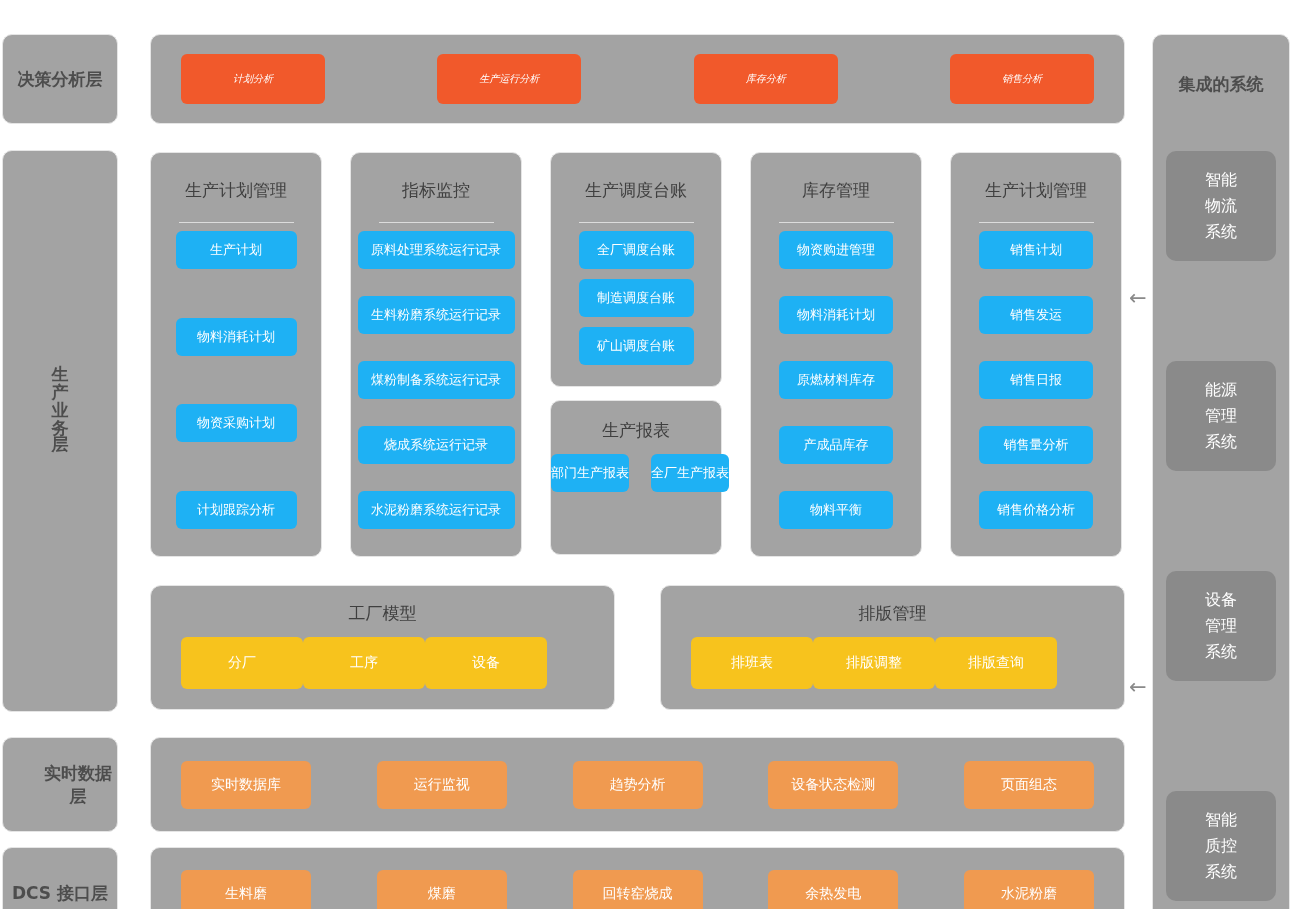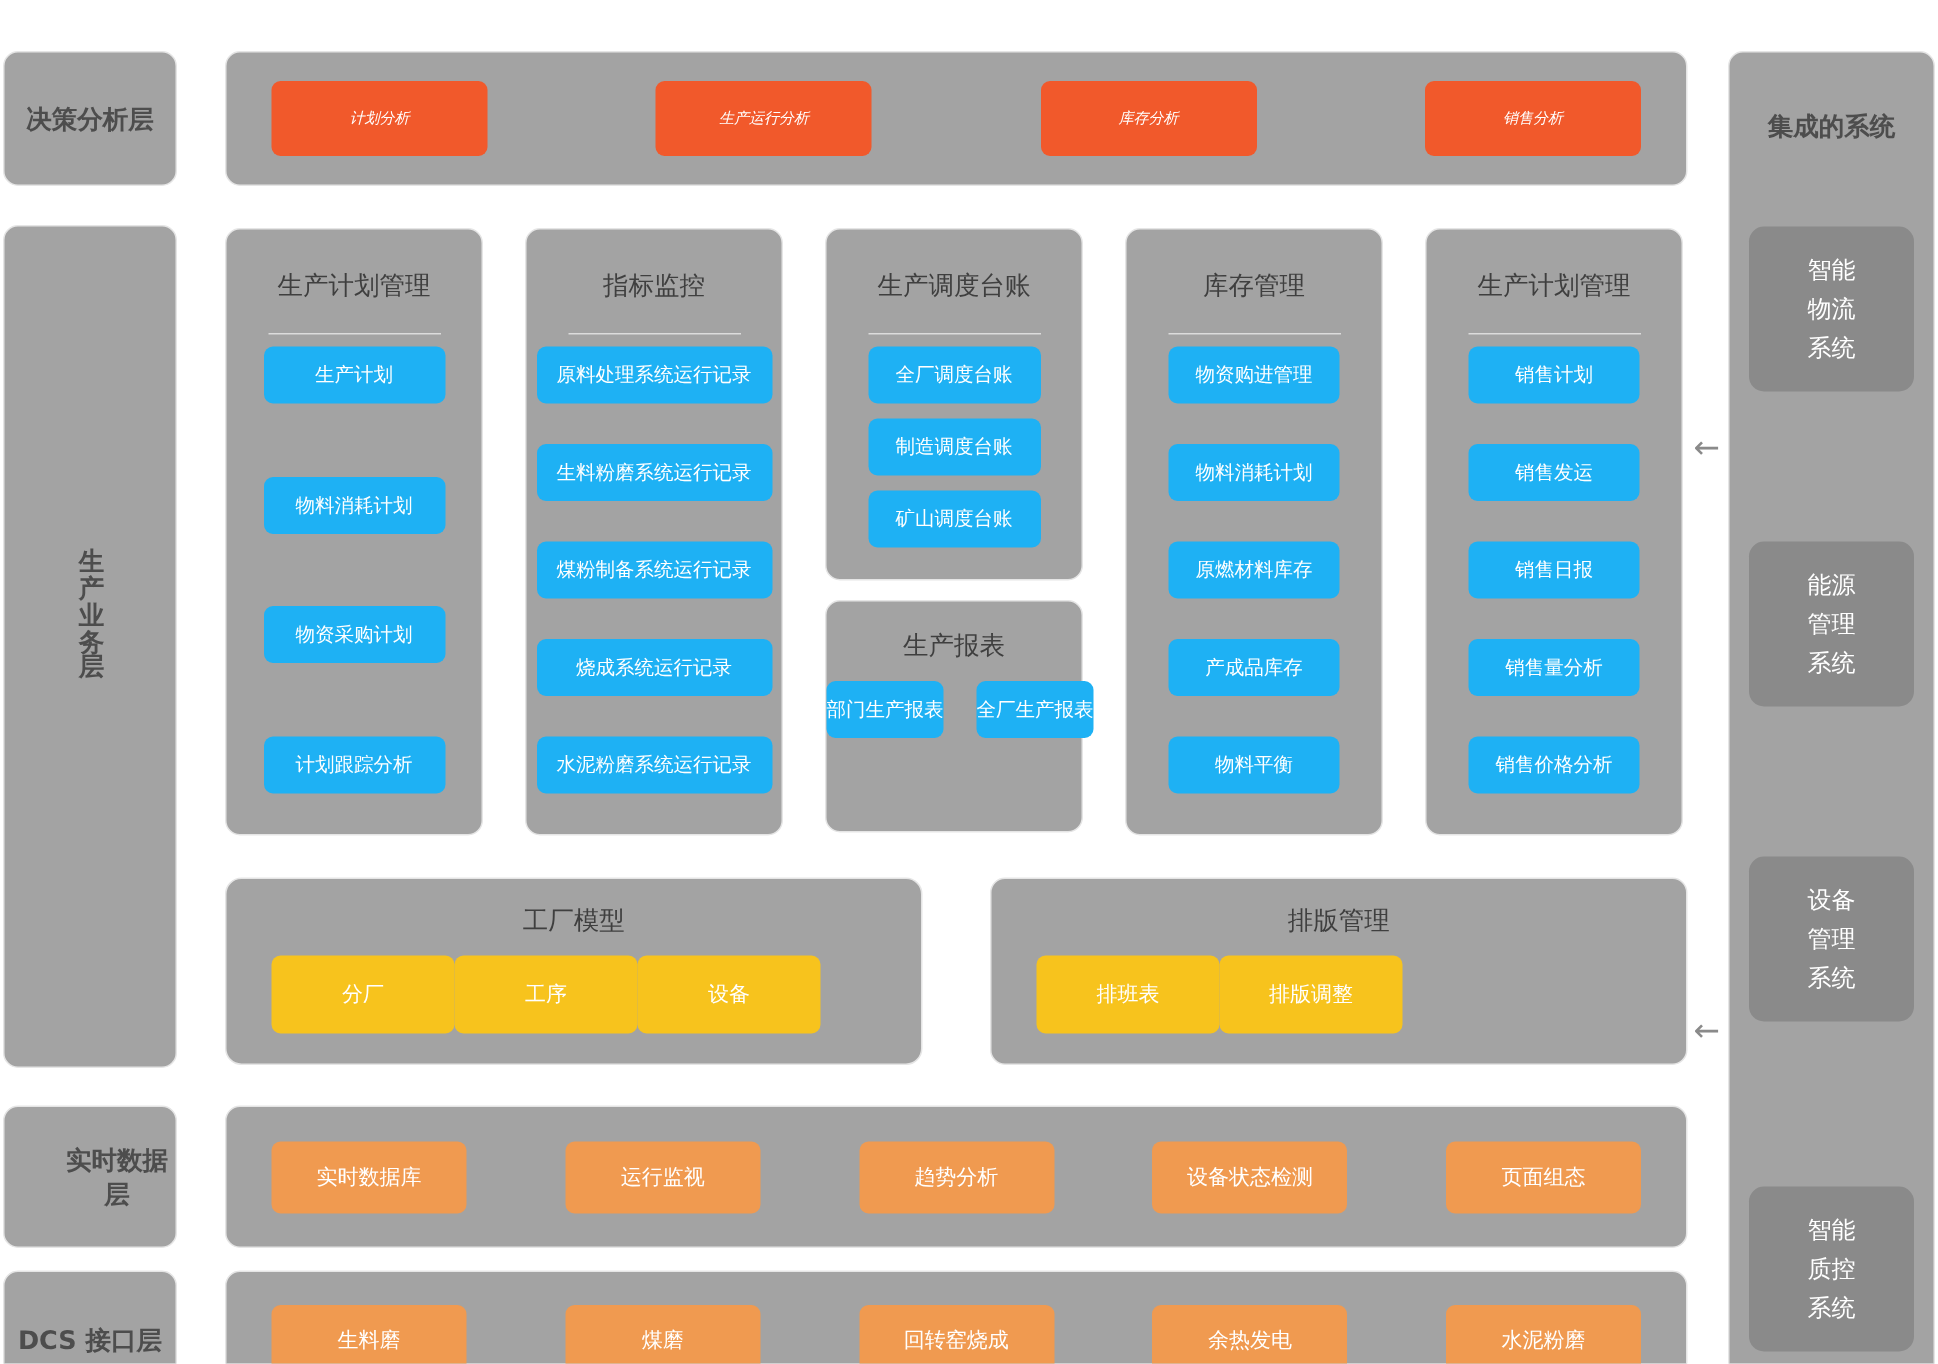--- a/index.html
+++ b/index.html
@@ -181,20 +181,21 @@
     <div class="btn btn-yellow">工序</div>
     <div class="btn btn-yellow">设备</div>
   </div>
 </div>
 
 <div class="card ypanel" id="panel-schedule">
   <div class="panel-title">排版管理</div>
   <div class="yrow">
     <div class="btn btn-yellow">排班表</div>
     <div class="btn btn-yellow">排版调整</div>
+    <div class="btn btn-yellow">排版查询</div>
   </div>
 </div>
 
 <div class="card hrow" id="row-realtime">
   <div class="btn btn-orange">实时数据库</div>
   <div class="btn btn-orange">运行监视</div>
   <div class="btn btn-orange">趋势分析</div>
   <div class="btn btn-orange">设备状态检测</div>
   <div class="btn btn-orange">页面组态</div>
 </div>

